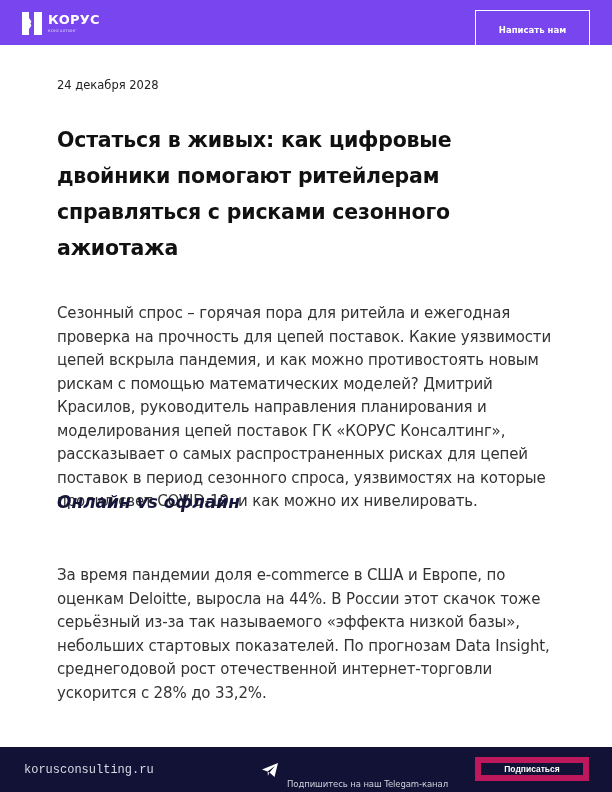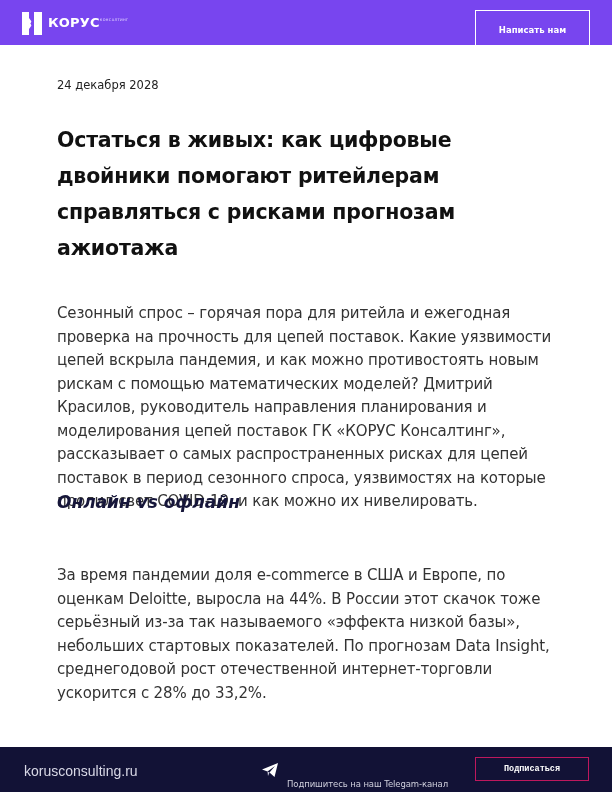--- a/index.html
+++ b/index.html
@@ -8,21 +8,21 @@
 
     .header {
       position: absolute; left: 0; top: 0; width: 612px; height: 45px;
       background: #7845ef;
     }
     .logo {
       position: absolute; left: 22px; top: 11px; height: 24px;
       display: flex; align-items: center;
     }
     .logo-mark { width: 20px; height: 23px; position: relative; }
-    .logo-text { margin-left: 6px; display: flex; justify-content: center; }
+    .logo-text { margin-left: 6px; display: flex; flex-direction: column; justify-content: center; }
     .logo-name {
       color: #fff; font-family: "DejaVu Sans", sans-serif; font-weight: bold;
       font-size: 13px; letter-spacing: 0.2px; line-height: 14px;
     }
     .logo-sub {
       color: #e6dcff; font-family: "DejaVu Sans", sans-serif;
       font-size: 3.5px; letter-spacing: 0.4px; line-height: 6px; margin-top: 1px;
     }
     .write-btn {
       position: absolute; left: 475px; top: 10px; width: 115px; height: 40px;
@@ -54,33 +54,33 @@
       font-size: 17px; color: #16163a; font-style: italic;
     }
     .para2 { top: 564px; }
 
     .footer {
       position: absolute; left: 0; top: 747px; width: 612px; height: 45px;
       background: #121236;
     }
     .footer-site {
       position: absolute; left: 24px; top: 16px;
-      font-family: Liberation Sans, sans-serif; font-size: 14px; color: #d8d8e6;
+      font-family: Liberation Mono, monospace; font-size: 12px; color: #d8d8e6;
     }
     .tg-icon { position: absolute; left: 262px; top: 16px; width: 16px; height: 14px; }
     .tg-text {
       position: absolute; left: 287px; top: 16px;
       font-family: "DejaVu Sans", sans-serif; font-size: 8.5px; color: #d0d0dd;
       letter-spacing: -0.1px;
       margin-top: 16px;
     }
     .subscribe-btn {
       position: absolute; left: 475px; top: 10px; width: 114px; height: 24px;
-      border: 1px solid #be185d; background: transparent;
-      color: #fff; font-family: Liberation Mono, monospace; font-weight: bold;
+      border: 6px solid #be185d; background: transparent;
+      color: #fff; font-family: Liberation Sans, sans-serif; font-weight: bold;
       font-size: 8.5px; display: flex; align-items: center; justify-content: center;
     }
   </style>
 </head>
 <body>
 
 <header class="header">
   <div class="logo">
     <svg class="logo-mark" viewBox="0 0 20 23">
       <rect x="0" y="0" width="7" height="23" fill="#ffffff"></rect>
@@ -91,21 +91,21 @@
     <div class="logo-text">
       <span class="logo-name">КОРУС</span>
       <span class="logo-sub">КОНСАЛТИНГ</span>
     </div>
   </div>
   <button class="write-btn">Написать нам</button>
 </header>
 
 <main>
   <div class="date">24 декабря 2028</div>
-  <h1 class="title">Остаться в живых: как цифровые двойники помогают ритейлерам справляться с рисками прогнозам ажиотажа</h1>
+  <h1 class="title">Остаться в живых: как цифровые двойники помогают ритейлерам справляться с рисками сезонного ажиотажа</h1>
   <p class="para para1">Сезонный спрос – горячая пора для ритейла и ежегодная проверка на прочность для цепей поставок. Какие уязвимости цепей вскрыла пандемия, и как можно противостоять новым рискам с помощью математических моделей? Дмитрий Красилов, руководитель направления планирования и моделирования цепей поставок ГК «КОРУС Консалтинг», рассказывает о самых распространенных рисках для цепей поставок в период сезонного спроса, уязвимостях на которые пролил свет COVID-19, и как можно их нивелировать.</p>
   <h2 class="subhead">Онлайн vs офлайн</h2>
   <p class="para para2">За время пандемии доля e-commerce в США и Европе, по оценкам Deloitte, выросла на 44%. В России этот скачок тоже серьёзный из-за так называемого «эффекта низкой базы», небольших стартовых показателей. По прогнозам Data Insight, среднегодовой рост отечественной интернет-торговли ускорится с 28% до 33,2%.</p>
 </main>
 
 <footer class="footer">
   <a class="footer-site">korusconsulting.ru</a>
   <svg class="tg-icon" viewBox="0 0 16 14">
     <polygon points="0,6.5 16,0 12.5,14 7.5,9.5 13,3 5.5,8.5" fill="#ffffff"></polygon>
     <polygon points="5.5,8.5 7.5,9.5 6,13" fill="#cfcfe0"></polygon>

